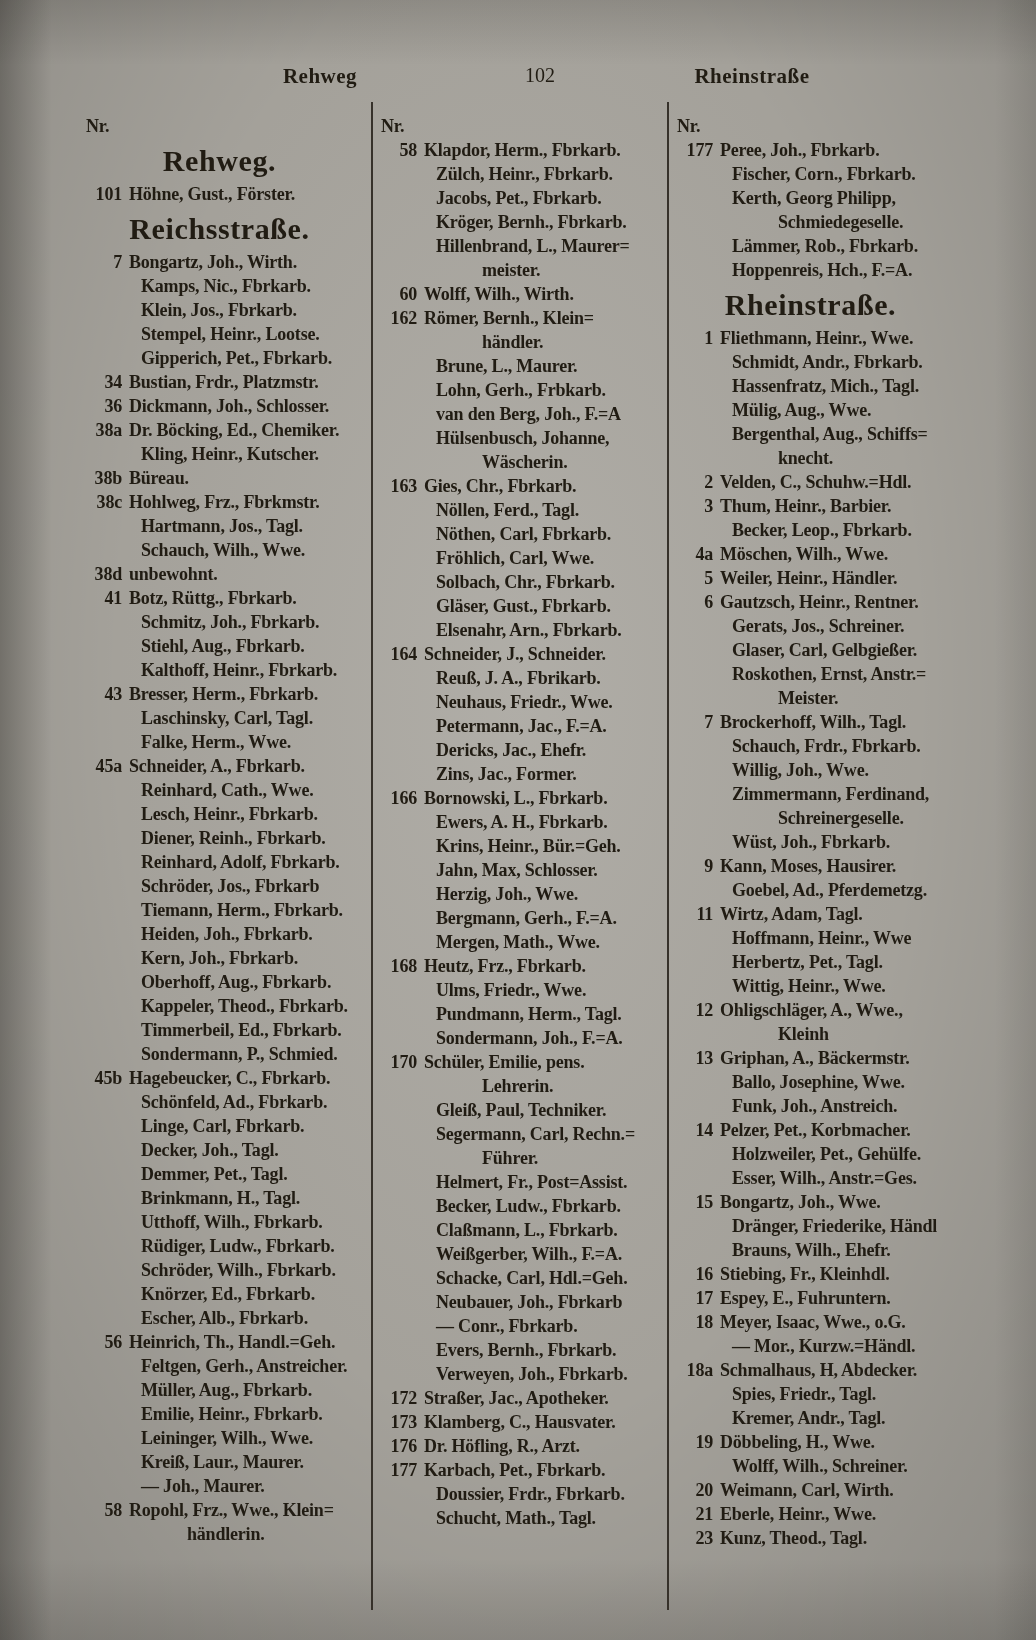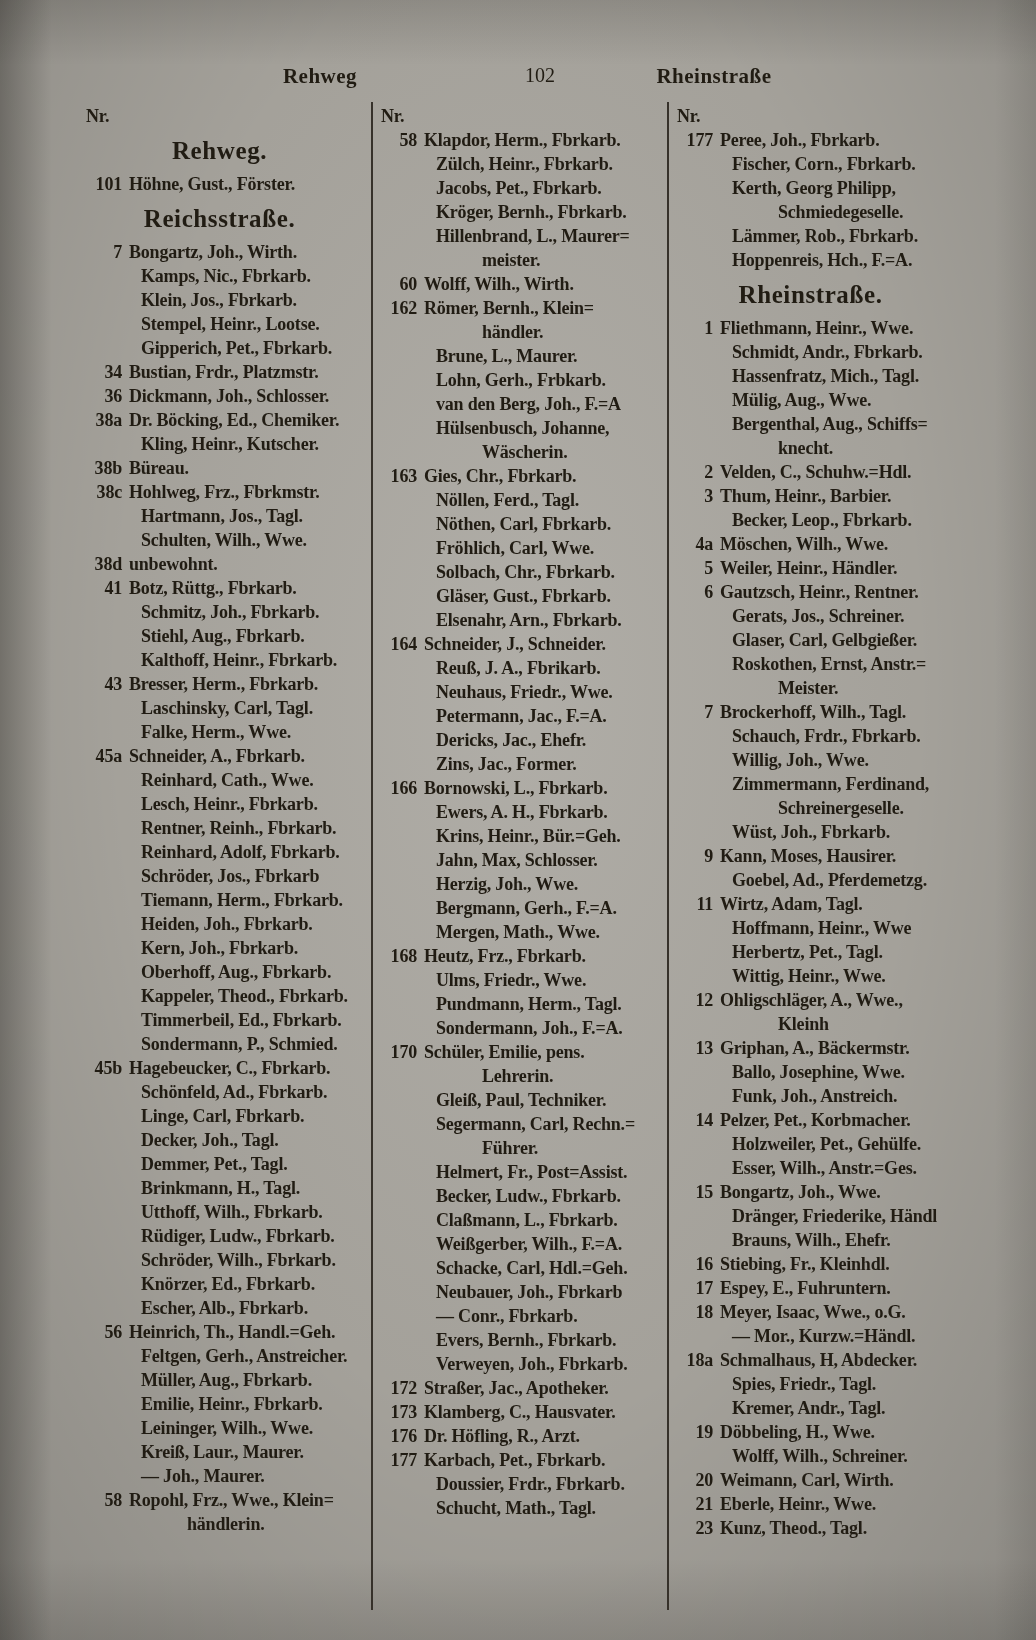--- a/index.html
+++ b/index.html
@@ -13,37 +13,37 @@
       radial-gradient(ellipse at 50% 42%, rgba(255,255,255,0.10) 0%, rgba(0,0,0,0.02) 55%, rgba(0,0,0,0.16) 100%),
       linear-gradient(90deg, rgba(20,18,14,0.30) 0%, rgba(20,18,14,0.0) 5%),
       linear-gradient(180deg, rgba(20,18,14,0.16) 0%, rgba(20,18,14,0.0) 4%),
       linear-gradient(0deg, rgba(20,18,14,0.14) 0%, rgba(20,18,14,0.0) 5%),
       linear-gradient(270deg, rgba(20,18,14,0.10) 0%, rgba(20,18,14,0.0) 4%),
       #a7a49d;
   }
   .running-head span { position:absolute; top:64px; font-weight:700; }
   .head-left  { left:180px; width:280px; text-align:center; font-size:21px; letter-spacing:0.5px; }
   .page-number{ left:440px; width:200px; text-align:center; font-size:20px; font-weight:400 !important; }
-  .head-right { left:574px; width:280px; text-align:center; font-size:21px; letter-spacing:0.5px; }
+  .head-right { left:612px; width:280px; text-align:center; font-size:21px; letter-spacing:0.5px; }
 
   .col-separator { position:absolute; top:102px; height:1508px; width:2px; background:#36312a; }
   .sep-1 { left:371px; }
   .sep-2 { left:667px; }
 
   .column {
-    position:absolute; top:104px; width:288px;
+    position:absolute; top:114px; width:288px;
     font-size:18px; line-height:24px; font-weight:700;
     letter-spacing:-0.2px; white-space:nowrap;
   }
   .col-1 { left:84px; }
   .col-2 { left:379px; }
   .col-3 { left:675px; }
 
   .nr-label { line-height:24px; padding-left:2px; }
-  .street-heading { text-align:center; font-size:25px; padding:11px 17px 9px 0; letter-spacing:0.6px; }
+  .street-heading { text-align:center; font-size:30px; padding:11px 17px 9px 0; letter-spacing:0.6px; }
   .row { display:flex; }
   .num { flex:0 0 38px; text-align:right; padding-right:7px; }
   .txt { flex:0 0 auto; }
   .indent1 .txt { padding-left:12px; }
   .indent2 .txt { padding-left:58px; }
 </style>
 </head>
 <body>
 
 <div class="page">
@@ -107,21 +107,21 @@
       <div class="row indent0">
         <span class="num">38c</span>
         <span class="txt">Hohlweg, Frz., Fbrkmstr.</span>
       </div>
       <div class="row indent1">
         <span class="num"></span>
         <span class="txt">Hartmann, Jos., Tagl.</span>
       </div>
       <div class="row indent1">
         <span class="num"></span>
-        <span class="txt">Schulten, Wilh., Wwe.</span>
+        <span class="txt">Schauch, Wilh., Wwe.</span>
       </div>
       <div class="row indent0">
         <span class="num">38d</span>
         <span class="txt">unbewohnt.</span>
       </div>
       <div class="row indent0">
         <span class="num">41</span>
         <span class="txt">Botz, Rüttg., Fbrkarb.</span>
       </div>
       <div class="row indent1">
@@ -155,21 +155,21 @@
       <div class="row indent1">
         <span class="num"></span>
         <span class="txt">Reinhard, Cath., Wwe.</span>
       </div>
       <div class="row indent1">
         <span class="num"></span>
         <span class="txt">Lesch, Heinr., Fbrkarb.</span>
       </div>
       <div class="row indent1">
         <span class="num"></span>
-        <span class="txt">Rentner, Reinh., Fbrkarb.</span>
+        <span class="txt">Diener, Reinh., Fbrkarb.</span>
       </div>
       <div class="row indent1">
         <span class="num"></span>
         <span class="txt">Reinhard, Adolf, Fbrkarb.</span>
       </div>
       <div class="row indent1">
         <span class="num"></span>
         <span class="txt">Schröder, Jos., Fbrkarb</span>
       </div>
       <div class="row indent1">

